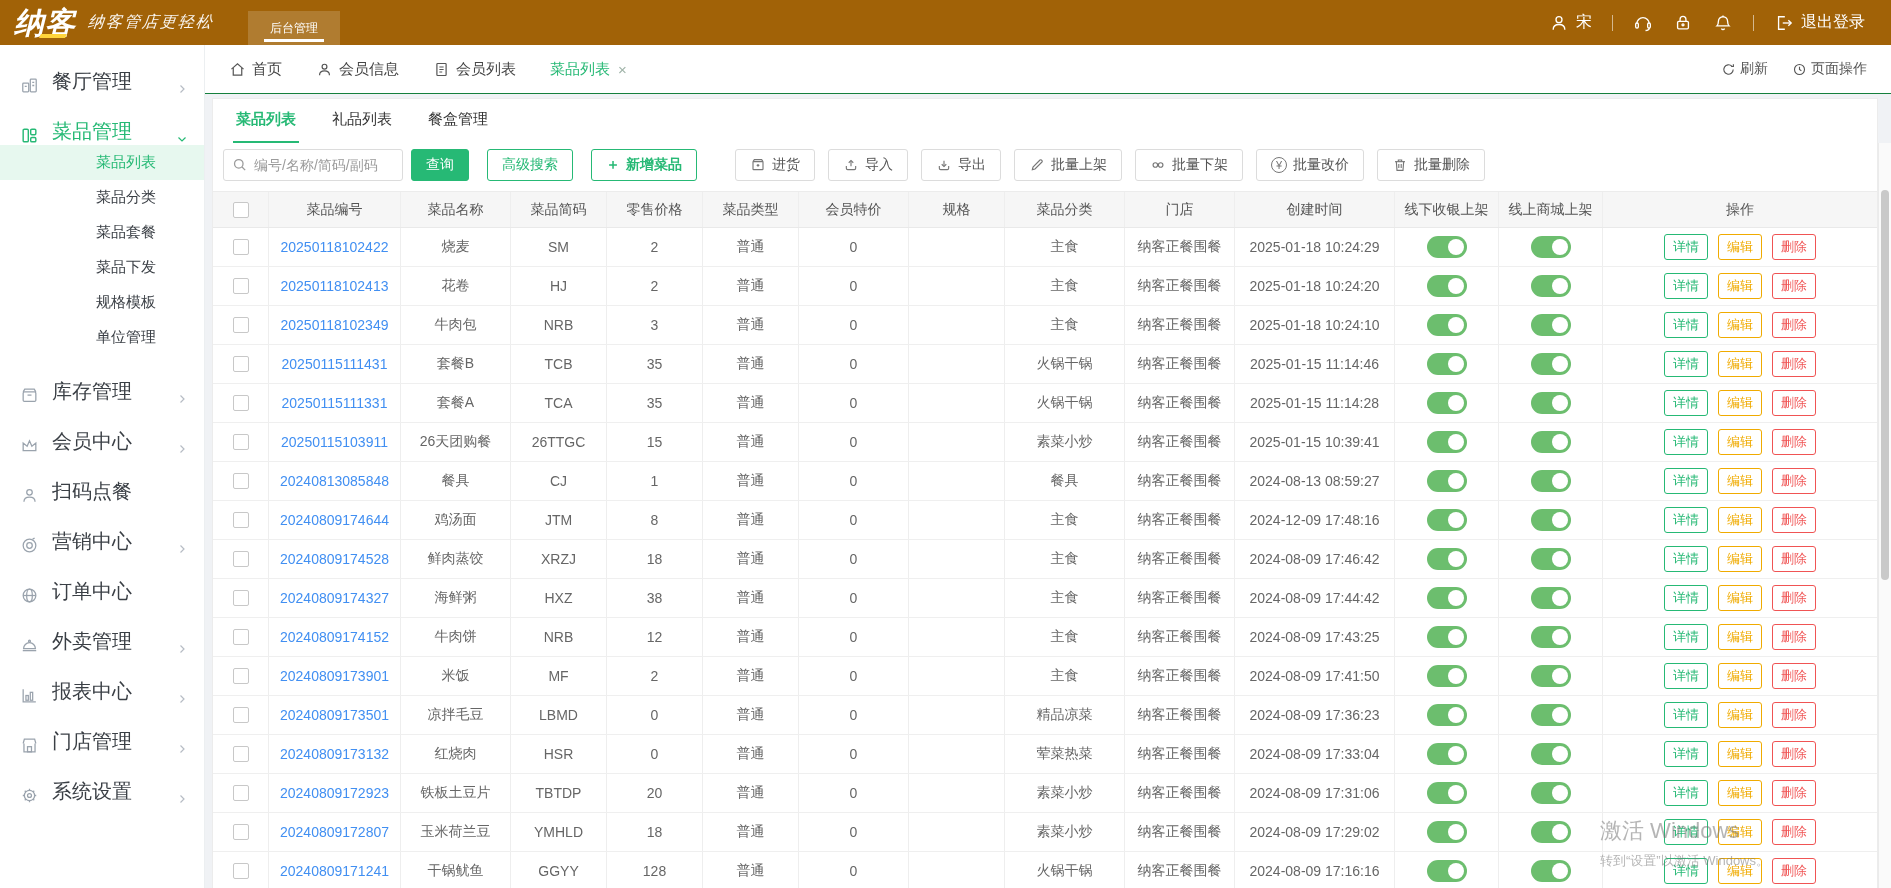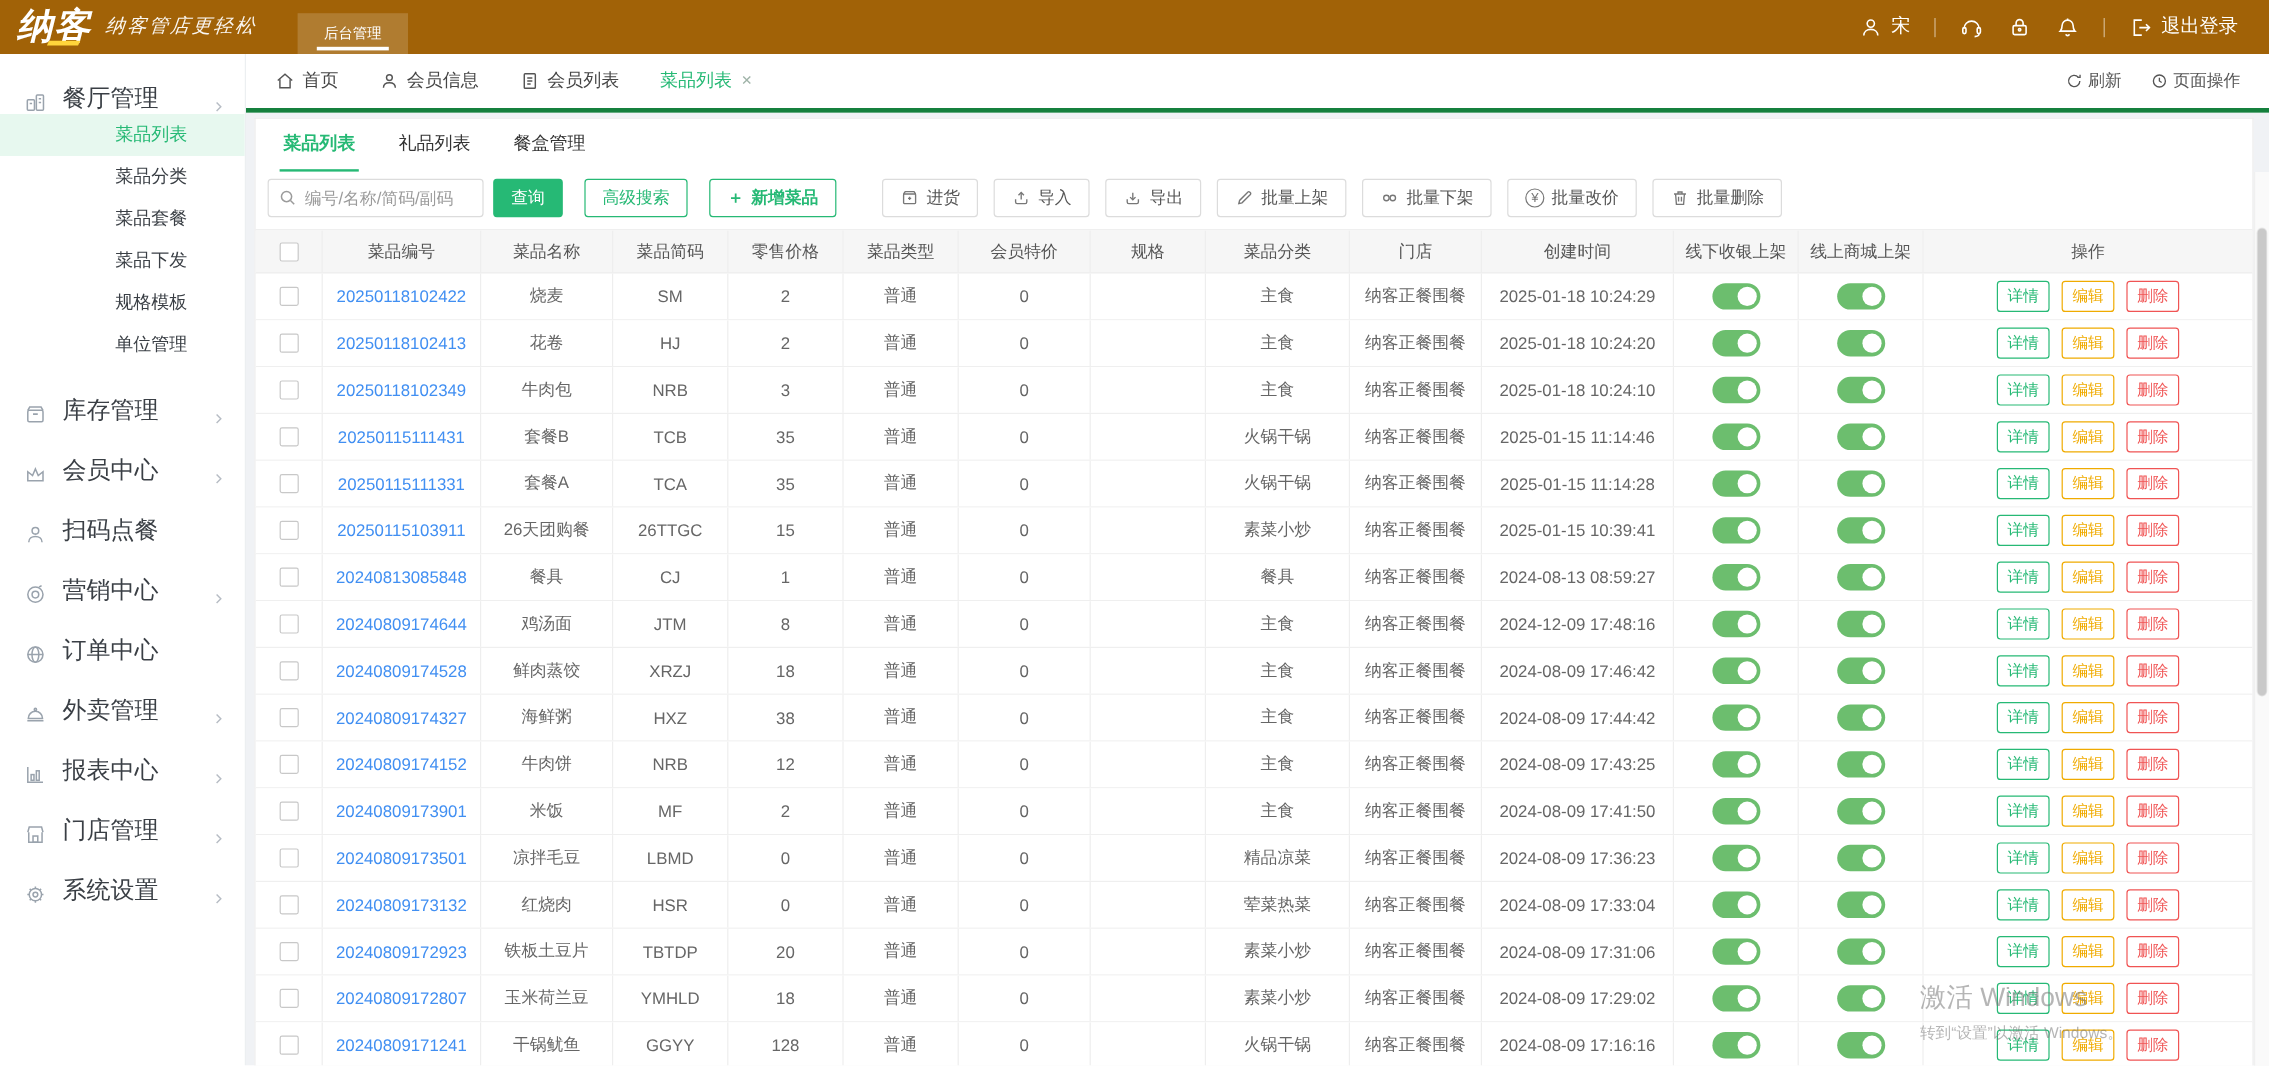--- a/index.html
+++ b/index.html
@@ -32,21 +32,21 @@
   .s-item { height:50px; display:flex; align-items:flex-end; padding:12px 16px 0 20px; font-size:20px; color:#3a3f45; cursor:pointer; }
   .s-item .s-ico { width:19px; height:19px; margin-right:13px; flex:none; }
   .s-item .s-chev { margin-left:auto; width:12px; height:12px; color:#b6bcc4; }
   .s-item.green { color:#26b975; }
   .s-item.green .s-chev { color:#26b975; }
   .s-sub { height:35px; display:flex; align-items:center; padding-left:96px; font-size:15px; color:#3a3f45; cursor:pointer; }
   .s-sub.active { background:#e7f8ef; color:#26b975; }
   .chev-down { transform:rotate(90deg); }
 
   
-  .crumbbar { height:49px; background:#fff; border-bottom:4px solid #15803d; display:flex; align-items:center;
+  .crumbbar { height:49px; background:#fff; border-bottom:1px solid #15803d; display:flex; align-items:center;
     padding:0 24px; flex:none; }
   .crumb { display:flex; align-items:center; gap:6px; font-size:15px; color:#454545; margin-right:34px; cursor:pointer; }
   .crumb .c-ico { width:17px; height:17px; color:#555; }
   .crumb.active { color:#26b975; }
   .crumb .x { color:#9fb3a8; font-size:15px; margin-left:2px; }
   .crumb-right { margin-left:auto; display:flex; gap:24px; font-size:14px; color:#555; }
   .crumb-right .cr { display:flex; align-items:center; gap:4px; cursor:pointer; }
   .crumb-right .c-ico { width:15px; height:15px; }
 
   
@@ -150,20 +150,31 @@
 
   <aside class="sidebar">
     <div class="s-item">
       <svg class="s-ico" viewBox="0 0 24 24" fill="none" stroke="#9aa3ad" stroke-width="1.6">
           <rect x="3.5" y="9" width="7.5" height="11" rx="1"></rect>
           <rect x="13" y="4" width="7.5" height="16" rx="1"></rect>
           <path d="M6 13h2.5M15.5 8h2.5M15.5 12h2.5"></path>
         </svg>
       <span class="s-label">餐厅管理</span>
       <svg class="s-chev" viewBox="0 0 24 24" fill="none" stroke="currentColor" stroke-width="2.4">
+          <path d="M9 5l7 7-7 7"></path>
+        </svg>
+    </div>
+    <div class="s-item green">
+      <svg class="s-ico" viewBox="0 0 24 24" fill="none" stroke="#26b975" stroke-width="1.8">
+          <rect x="4" y="4" width="6.5" height="16" rx="1.5"></rect>
+          <rect x="13.5" y="4" width="6.5" height="7" rx="1.5"></rect>
+          <rect x="13.5" y="14.5" width="6.5" height="5.5" rx="1.5"></rect>
+        </svg>
+      <span class="s-label">菜品管理</span>
+      <svg class="s-chev chev-down" viewBox="0 0 24 24" fill="none" stroke="currentColor" stroke-width="2.4">
           <path d="M9 5l7 7-7 7"></path>
         </svg>
     </div>
     <div class="s-sub active">
         <span>菜品列表</span>
       </div>
     <div class="s-sub">
         <span>菜品分类</span>
       </div>
     <div class="s-sub">

